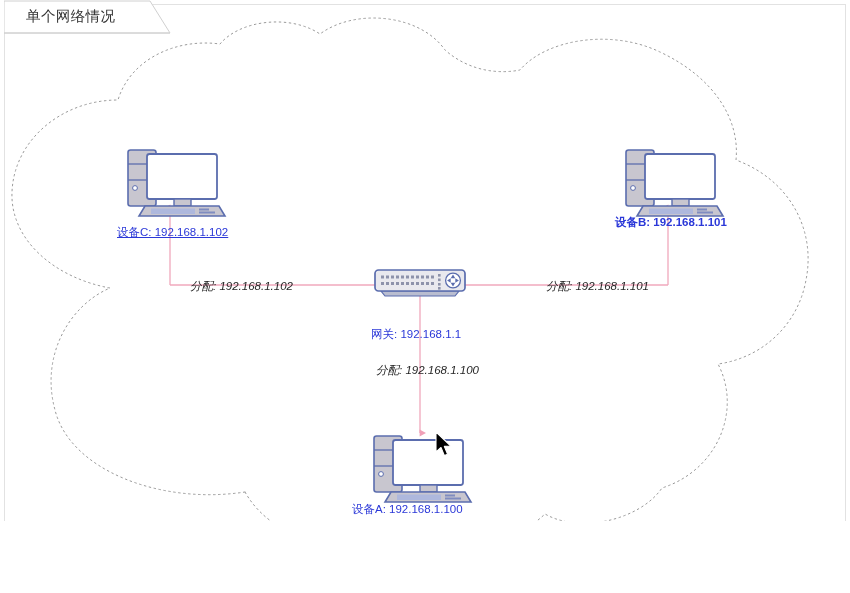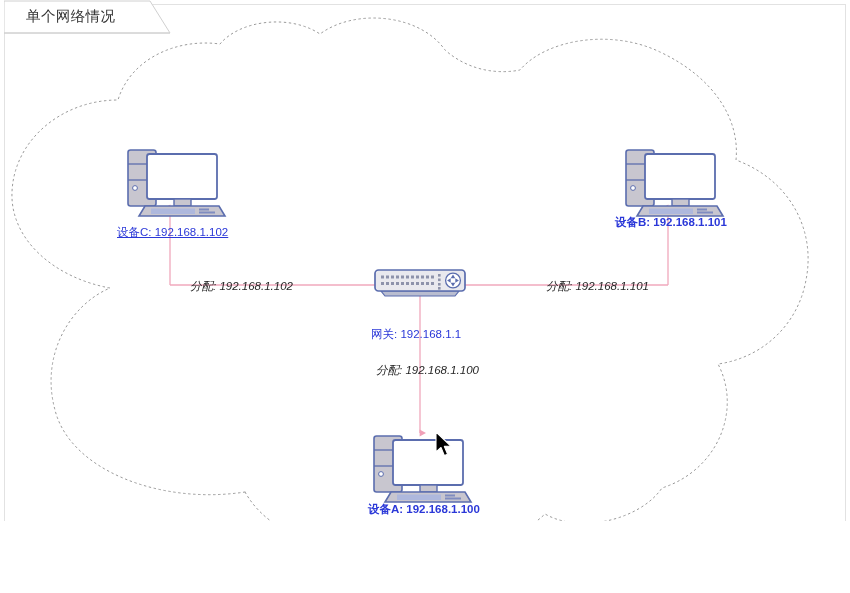--- a/index.html
+++ b/index.html
@@ -226,21 +226,21 @@
         <path d="M72.1,11.5 L75.7,9.2 L75.7,13.8 Z"></path>
         <path d="M83.9,11.5 L80.3,9.2 L80.3,13.8 Z"></path>
       </g>
     </g>
   </svg>
 
   <div class="node-label device" style="left:117px; top:225px;text-decoration:underline;">设备C:  192.168.1.102</div>
 
   <div class="node-label device" style="left:615px; top:215px;font-weight:bold;">设备B:  192.168.1.101</div>
 
-  <div class="node-label device" style="left:368px; top:502px;font-weight:bold;">设备A:  192.168.1.100</div>
+  <div class="node-label device" style="left:352px; top:502px;">设备A:  192.168.1.100</div>
 
   <div class="node-label device" style="left:371px; top:303px;margin-top:24px;">网关:  192.168.1.1</div>
 
   <div class="node-label edge" style="left:190px; top:279px;">分配:  192.168.1.102</div>
 
   <div class="node-label edge" style="left:546px; top:279px;">分配:  192.168.1.101</div>
 
   <div class="node-label edge" style="left:376px; top:363px;">分配:  192.168.1.100</div>
 
   <svg class="cursor" style="left:434px; top:431px;" width="20" height="28" viewBox="0 0 20 28">

